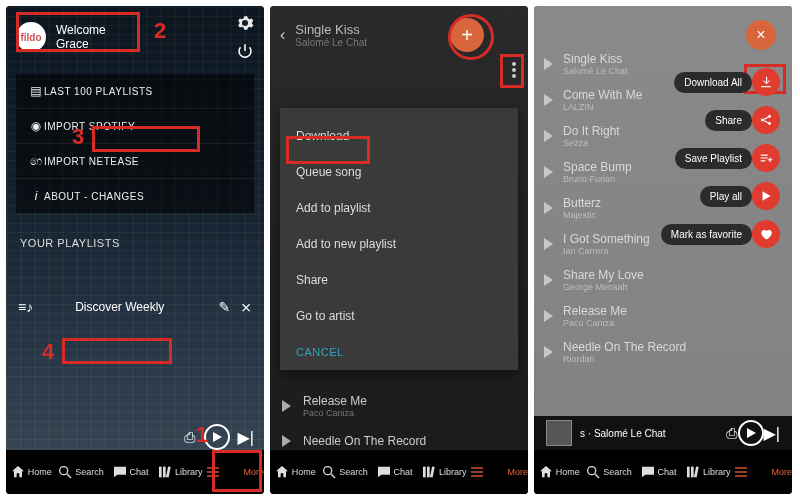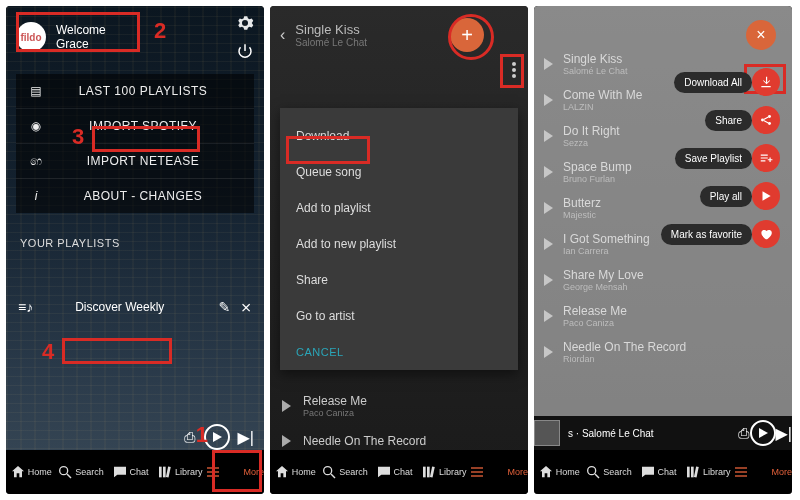--- a/index.html
+++ b/index.html
@@ -14,34 +14,34 @@
   .hdr { position: relative; z-index:2; display:flex; align-items:center; padding:8px 10px; }
   .logo { width:30px; height:30px; background:#fff; border-radius:50%; display:flex; align-items:center; justify-content:center; font-size:10px; color:#c55; font-weight:bold; }
   .welcome { margin-left:10px; color:#fff; font-size:12px; line-height:14px; }
   .hdr-icons { margin-left:auto; display:flex; flex-direction:column; gap:10px; align-items:center; }
   .gear, .power { width:18px; height:18px; color:#fff; }
   
   .menu { position:relative; z-index:2; margin:6px 10px; }
   .menu-row { display:flex; align-items:center; background: rgba(0,0,0,0.55); padding:10px 12px; border-bottom:1px solid rgba(255,255,255,0.08); }
   .menu-row:last-child { border-bottom:none; }
   .mrow-icon { width:16px; text-align:center; color:#eee; font-size:12px; }
-  .mrow-label { flex:1; text-align:center; color:#eee; font-size:12px; letter-spacing:0.5px; }
+  .mrow-label { flex:1; text-align:left; color:#eee; font-size:10px; letter-spacing:0.5px; }
   .section-h { color:#ddd; font-size:11px; margin:24px 14px 8px; letter-spacing:0.5px; position:relative; z-index:2; }
   
   .plrow { display:flex; align-items:center; margin:50px 12px 0; color:#fff; position:relative; z-index:2; }
   .pl-icon { font-size:14px; margin-right:8px; }
   .pl-name { font-size:12px; flex:1;margin-left:34px; }
   .pencil, .trash { font-size:14px; margin-left:10px; }
   
   .miniplayer { position:absolute; bottom:44px; right:10px; display:flex; align-items:center; gap:8px; color:#fff; z-index:2; }
   .mp-cast { font-size:14px; }
   .mp-play { width:26px; height:26px; border:2px solid #fff; border-radius:50%; display:flex; align-items:center; justify-content:center; }
   .mp-play svg { width:10px; height:10px; fill:#fff; }
   .mp-next { font-size:16px; }
-  .miniplayer2 { position:absolute; bottom:44px; left:0; right:0; display:flex; align-items:center; padding:4px 0; background:#111; color:#fff; z-index:20; }
+  .miniplayer2 { position:absolute; bottom:44px; left:0; right:0; display:flex; align-items:center; padding:4px 12px; background:#111; color:#fff; z-index:20; }
   .mp-art { width:26px; height:26px; background:#555; border:1px solid #888; margin-right:8px; }
   .mp-title { font-size:10px; flex:1; white-space:nowrap; overflow:hidden; }
   
   .nav { position:absolute; bottom:0; left:0; right:0; height:44px; background:#000; display:flex; z-index:20; }
   .nav-item { flex:1; display:flex; flex-direction:row; align-items:center; justify-content:center; gap:2px; color:#ddd; font-size:9px; }
   .nav-item.active { color:#e2603a;gap:23px; }
   .nav-ic { height:16px; display:flex; align-items:center; justify-content:center; }
   .nav-ic svg { width:16px; height:16px; fill:currentColor; }
   
   .hl { position:absolute; border:3px solid #d92b25; z-index:30; pointer-events:none; }

